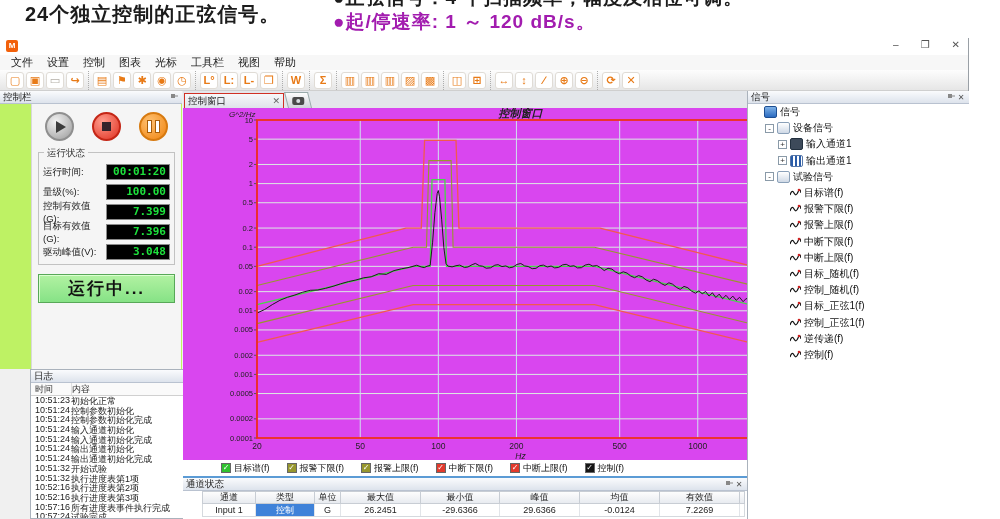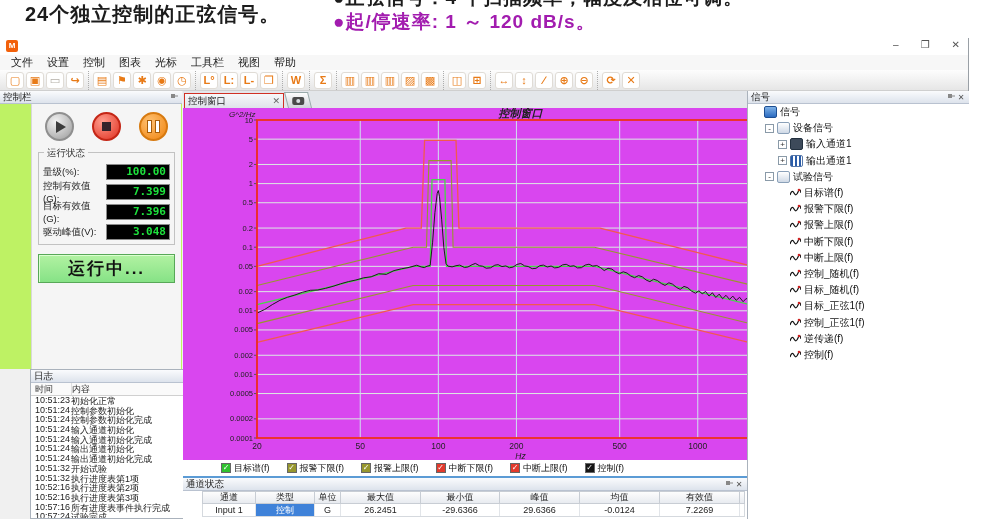--- a/index.html
+++ b/index.html
@@ -204,20 +204,24 @@
               <div class="cbtn pause">
                   <span class="pbars">
                     <i></i>
                     <i></i>
                   </span>
                 </div>
             </div>
             <div class="status-box">
               <span class="sb-legend">运行状态</span>
               <div id="led-rows">
+                  <div class="led-row">
+                    <span class="lbl">运行时间:</span>
+                    <span class="led">00:01:20</span>
+                  </div>
                   <div class="led-row">
                     <span class="lbl">量级(%):</span>
                     <span class="led">100.00</span>
                   </div>
                   <div class="led-row">
                     <span class="lbl">控制有效值(G):</span>
                     <span class="led">7.399</span>
                   </div>
                   <div class="led-row">
                     <span class="lbl">目标有效值(G):</span>
@@ -530,29 +534,29 @@
                   <circle cx="9" cy="2" r="1.3" fill="#cc2222"></circle>
                 </svg></span>
               <span class="tlab">中断上限(f)</span>
             </div>
             <div class="tree-row" style="padding-left: 30px;">
               <span class="exp none"></span>
               <span class="ticon signal"><svg width="11" height="10" viewBox="0 0 11 10">
                   <path d="M0 7 Q2 1 4 5 T8 4 T11 5" stroke="#111" fill="none" stroke-width="1.2"></path>
                   <circle cx="9" cy="2" r="1.3" fill="#cc2222"></circle>
                 </svg></span>
+              <span class="tlab">目标_随机(f)</span>
+            </div>
+            <div class="tree-row" style="padding-left: 30px;">
+              <span class="exp none"></span>
+              <span class="ticon signal"><svg width="11" height="10" viewBox="0 0 11 10">
+                  <path d="M0 7 Q2 1 4 5 T8 4 T11 5" stroke="#111" fill="none" stroke-width="1.2"></path>
+                  <circle cx="9" cy="2" r="1.3" fill="#cc2222"></circle>
+                </svg></span>
               <span class="tlab">控制_随机(f)</span>
-            </div>
-            <div class="tree-row" style="padding-left: 30px;">
-              <span class="exp none"></span>
-              <span class="ticon signal"><svg width="11" height="10" viewBox="0 0 11 10">
-                  <path d="M0 7 Q2 1 4 5 T8 4 T11 5" stroke="#111" fill="none" stroke-width="1.2"></path>
-                  <circle cx="9" cy="2" r="1.3" fill="#cc2222"></circle>
-                </svg></span>
-              <span class="tlab">目标_随机(f)</span>
             </div>
             <div class="tree-row" style="padding-left: 30px;">
               <span class="exp none"></span>
               <span class="ticon signal"><svg width="11" height="10" viewBox="0 0 11 10">
                   <path d="M0 7 Q2 1 4 5 T8 4 T11 5" stroke="#111" fill="none" stroke-width="1.2"></path>
                   <circle cx="9" cy="2" r="1.3" fill="#cc2222"></circle>
                 </svg></span>
               <span class="tlab">目标_正弦1(f)</span>
             </div>
             <div class="tree-row" style="padding-left: 30px;">

